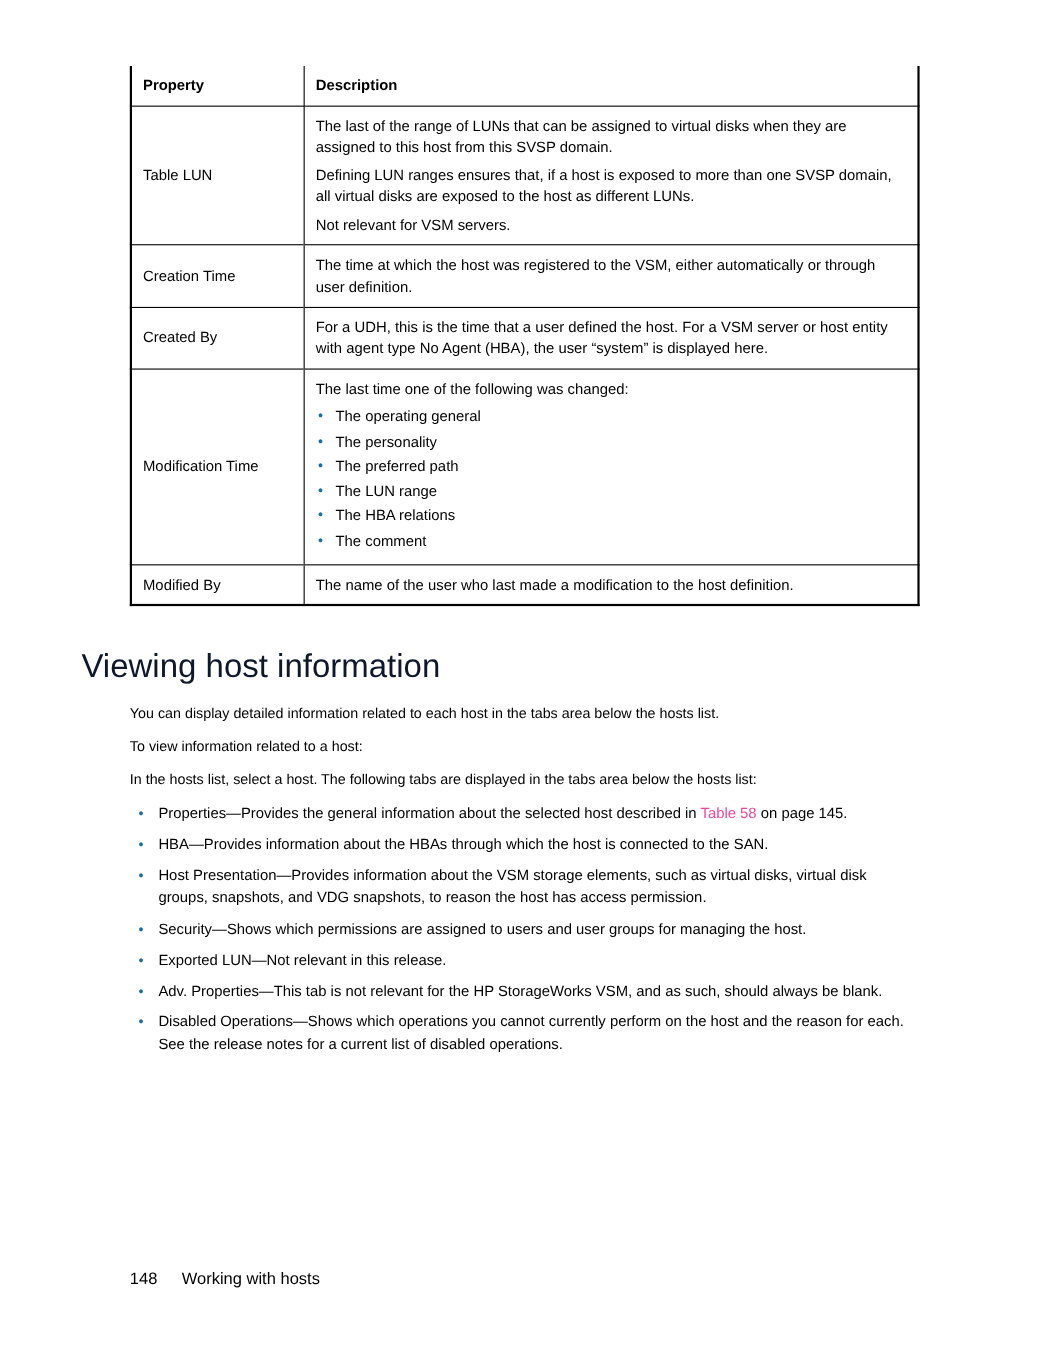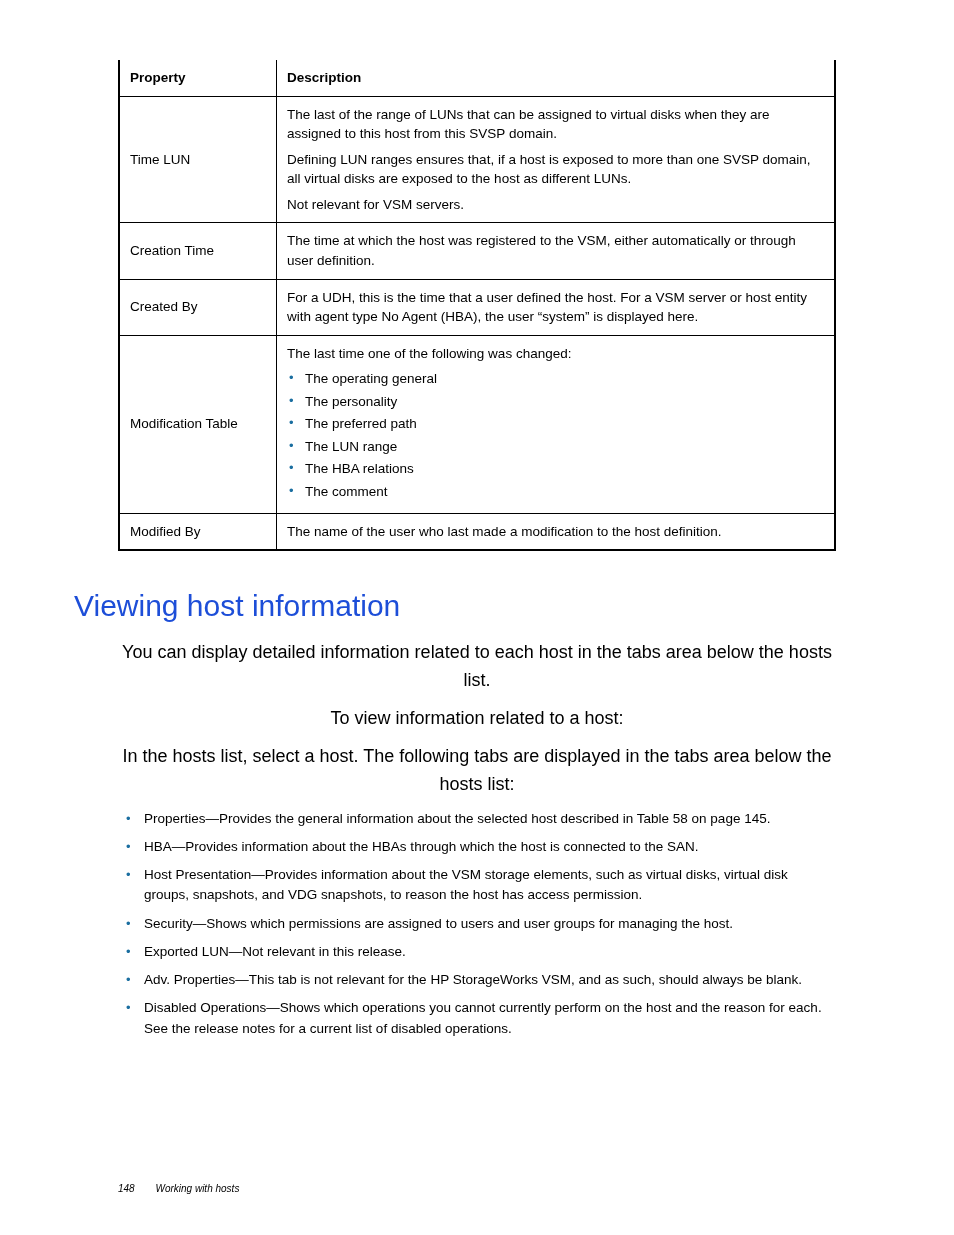--- a/index.html
+++ b/index.html
@@ -61,30 +61,29 @@
   }
   ul.inner-list li::before {
     content: "•";
     position: absolute;
     left: 2px;
     top: 0;
     color: #1a6ea0;
     font-size: 13px;
   }
   h2.section-heading {
-    color: #1d4ed8;
+    color: #0f172a;
     font-weight: normal;
     font-size: 30px;
     margin: 38px 0 16px -44px;
   }
   .body-text {
-    font-size: 18px;
+    font-size: 13px;
     line-height: 1.55;
     margin: 0 0 10px 0;
-    text-align: center;
   }
   ul.outer-list {
     list-style: none;
     margin: 6px 0 14px 0;
     padding: 0;
     font-size: 13.5px;
     line-height: 1.5;
   }
   ul.outer-list > li {
     position: relative;
@@ -93,66 +92,65 @@
   }
   ul.outer-list > li::before {
     content: "•";
     position: absolute;
     left: 8px;
     top: 0;
     color: #1a6ea0;
     font-size: 13px;
   }
   .link {
-    color: #000000;
+    color: #ec4899;
   }
   .footer {
     position: absolute;
-    bottom: 41px;
+    bottom: 64px;
     left: 118px;
-    font-size: 10px;
-    font-style: italic;
+    font-size: 15px;
   }
   .footer .page-num { margin-right: 18px; }
 </style>
 </head>
 <body>
 
 <div class="page">
 
   <table class="props">
     <thead>
       <tr>
         <th class="col-prop">Property</th>
         <th>Description</th>
       </tr>
     </thead>
     <tbody>
       <tr>
-        <td class="col-prop">Time LUN</td>
+        <td class="col-prop">Table LUN</td>
         <td>
           <p class="desc-para">The last of the range of LUNs that can be assigned to virtual disks when they are assigned to this host from this SVSP domain.</p>
           <p class="desc-para">Defining LUN ranges ensures that, if a host is exposed to more than one SVSP domain, all virtual disks are exposed to the host as different LUNs.</p>
           <p class="desc-para">Not relevant for VSM servers.</p>
         </td>
       </tr>
       <tr>
         <td class="col-prop">Creation Time</td>
         <td>
           <p class="desc-para">The time at which the host was registered to the VSM, either automatically or through user definition.</p>
         </td>
       </tr>
       <tr>
         <td class="col-prop">Created By</td>
         <td>
           <p class="desc-para">For a UDH, this is the time that a user defined the host. For a VSM server or host entity with agent type No Agent (HBA), the user “system” is displayed here.</p>
         </td>
       </tr>
       <tr>
-        <td class="col-prop">Modification Table</td>
+        <td class="col-prop">Modification Time</td>
         <td style="vertical-align:top;">
           <p class="desc-para">The last time one of the following was changed:</p>
           <ul class="inner-list">
             <li>The operating general</li>
             <li>The personality</li>
             <li>The preferred path</li>
             <li>The LUN range</li>
             <li>The HBA relations</li>
             <li>The comment</li>
           </ul>

